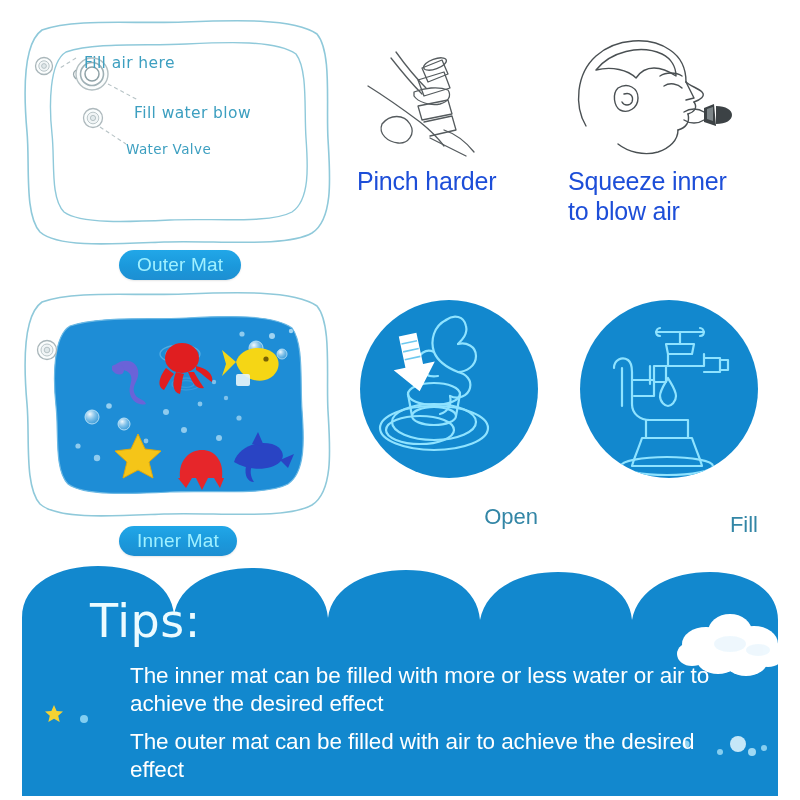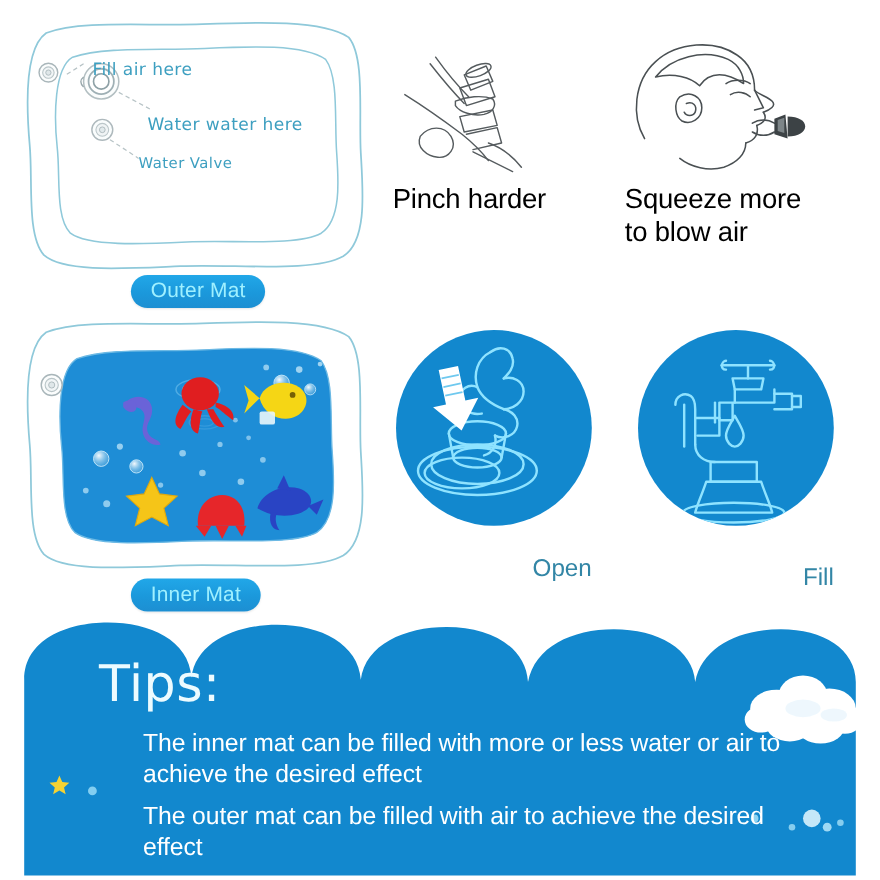--- a/index.html
+++ b/index.html
@@ -67,21 +67,21 @@
   #pill-outer-mat { left: 119px; top: 250px; }
   #pill-inner-mat { left: 119px; top: 526px; }
 
   
   #pinch-block   { left: 356px; top: 30px;  width: 190px; height: 140px; }
   #squeeze-block { left: 566px; top: 30px;  width: 210px; height: 140px; }
   .lineart { display:block; width:100%; height:100%; }
 
   .caption {
     position: absolute;
-    color: #000000;
+    color: #1d4ed8;
     font-family: "Liberation Sans", sans-serif;
     font-size: 25px;
     line-height: 30px;
     letter-spacing: -0.2px;
   }
   #caption-pinch   { left: 357px; top: 166px; width: 200px; }
   #caption-squeeze { left: 568px; top: 166px; width: 215px; }
 
   
   .step-circle {
@@ -194,21 +194,21 @@
         <circle cx="79" cy="104" r="5.8" fill="#f0f4f5" stroke="#bcc7ca" stroke-width="1"></circle>
         <circle cx="79" cy="104" r="2.6" fill="#e2eaec" stroke="#aab6ba" stroke-width="0.8"></circle>
       </g>
 
       <path d="M62 44 L 46 54" fill="none" stroke="#b7c3c6" stroke-width="1.1" stroke-dasharray="4 3"></path>
       <path d="M94 70 L 124 86" fill="none" stroke="#b7c3c6" stroke-width="1.1" stroke-dasharray="4 3"></path>
       <path d="M86 113 L 112 130" fill="none" stroke="#b7c3c6" stroke-width="1.1" stroke-dasharray="4 3"></path>
     </svg>
 
     <span class="annot" id="annot-fill-air">Fill air here</span>
-    <span class="annot" id="annot-fill-water">Water water here</span>
+    <span class="annot" id="annot-fill-water">Fill water blow</span>
     <span class="annot" id="annot-water-valve">Water Valve</span>
   </div>
 
   <div class="mat-pill" id="pill-outer-mat">
     <span>Outer Mat</span>
   </div>
 
   <div class="abs" id="inner-mat-panel">
     <svg class="mat-svg" viewBox="0 0 330 250" xmlns="http://www.w3.org/2000/svg">
       <defs>
@@ -394,21 +394,21 @@
       </g>
 
       <g>
         <path d="M138 78 L 148 74 L 150 96 L 138 92 Z" fill="#3c4245"></path>
         <path d="M150 76 C 160 76, 166 80, 166 85 C 166 90, 160 94, 150 94 Z" fill="#3c4245"></path>
         <path d="M141 79 L 147 77 L 147 91 L 141 89 Z" fill="#7d8588"></path>
       </g>
     </svg>
   </div>
   <div class="caption" id="caption-squeeze">
-    <div>Squeeze more</div>
+    <div>Squeeze inner</div>
     <div>to blow air</div>
   </div>
 
   <div class="step-circle" id="circle-open">
     <svg class="circle-art" viewBox="0 0 178 178" xmlns="http://www.w3.org/2000/svg">
       <g fill="none" stroke="#8fe3ff" stroke-width="2.2" stroke-linecap="round" stroke-linejoin="round">
 
         <path d="M86 20 C 94 14, 104 16, 106 26 C 108 34, 102 40, 98 44"></path>
         <path d="M98 44 C 106 42, 116 46, 116 56 C 116 66, 106 72, 98 72"></path>
         <path d="M98 72 C 106 74, 112 80, 110 88 C 108 96, 98 100, 90 96"></path>

